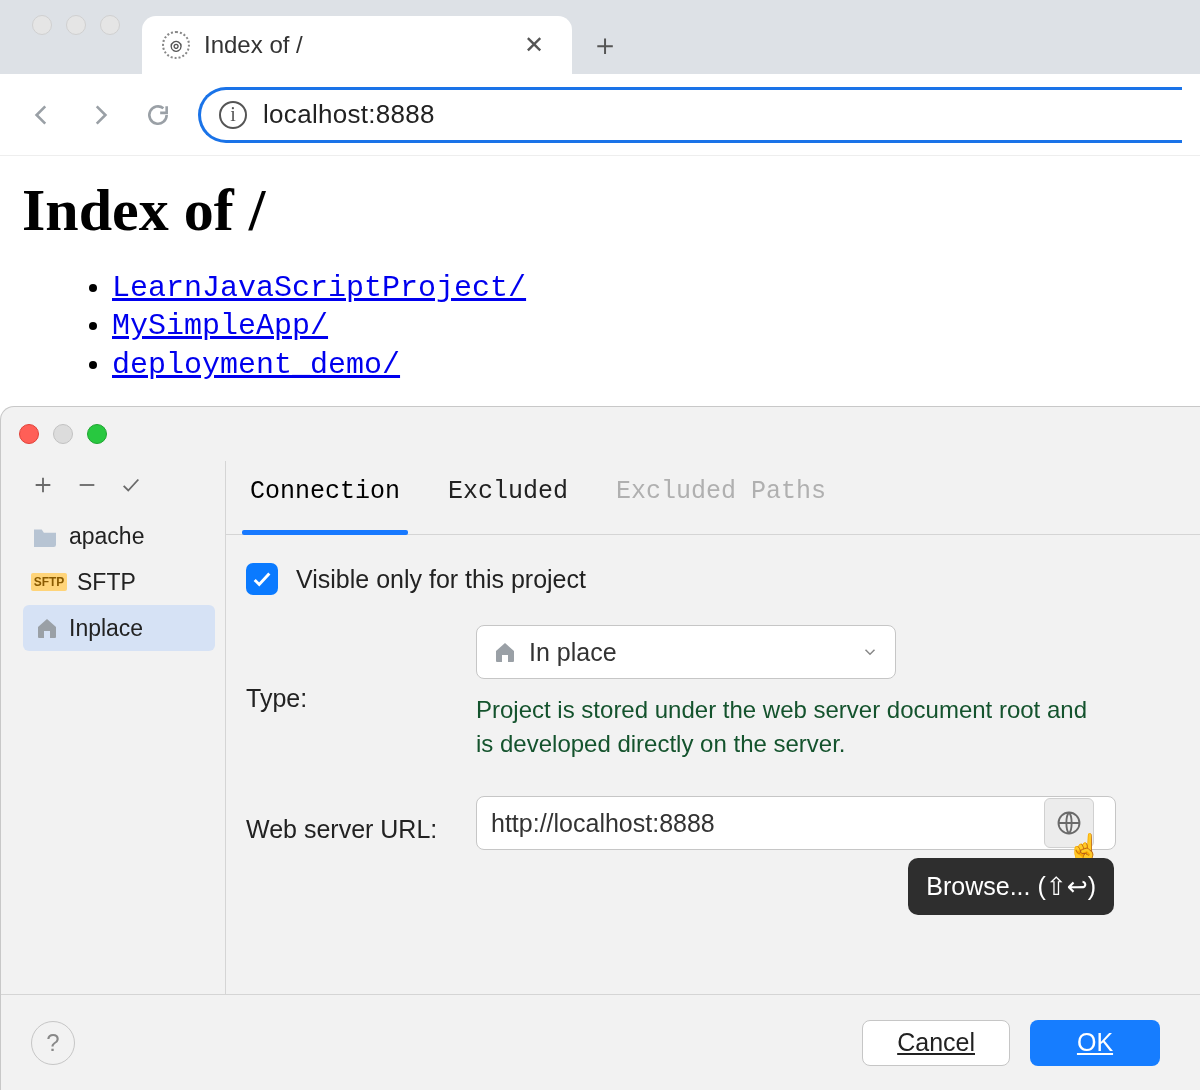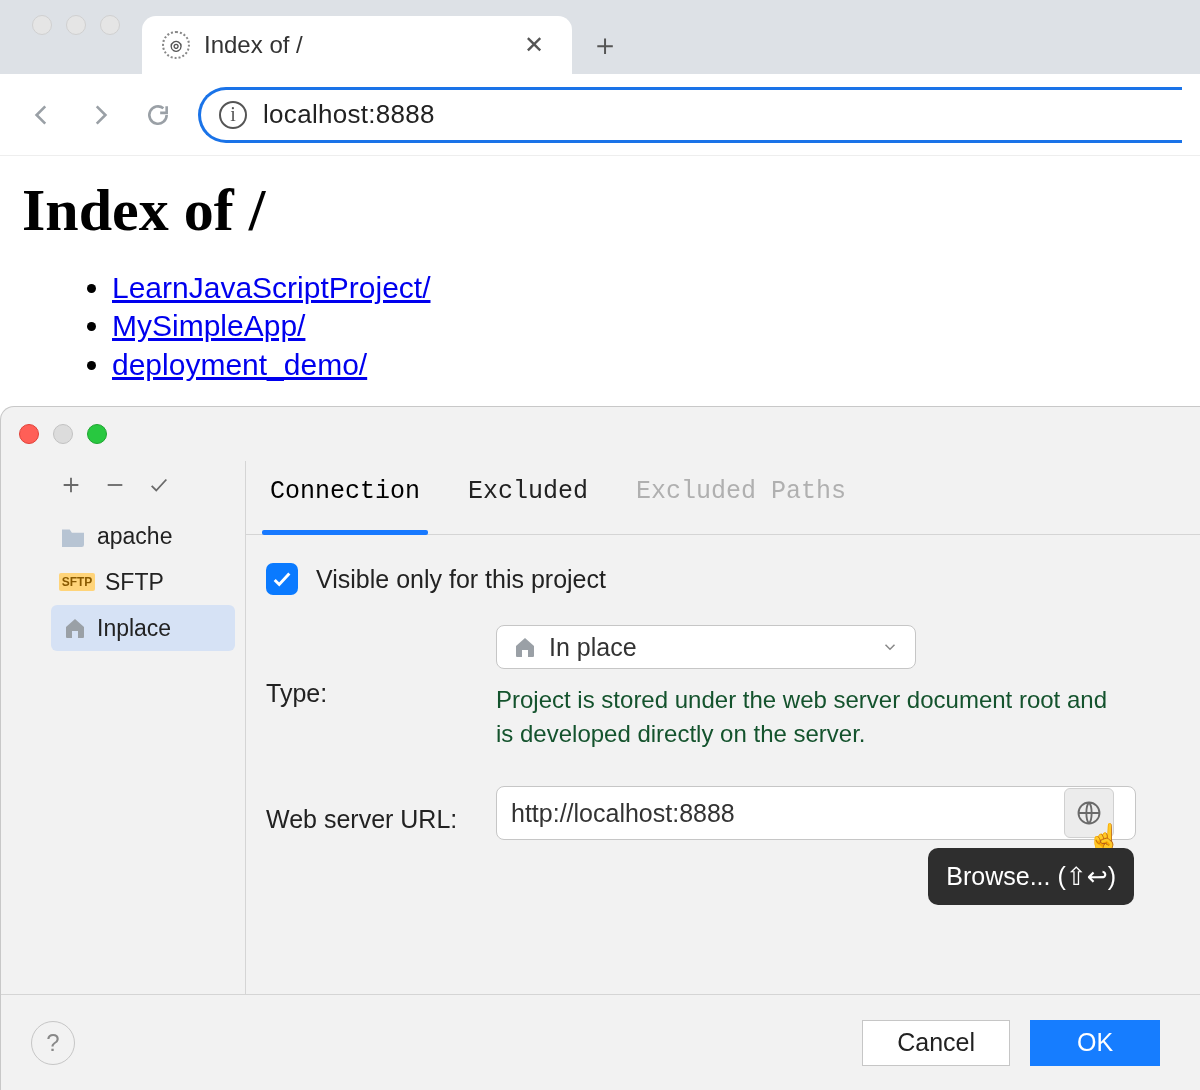--- a/index.html
+++ b/index.html
@@ -98,21 +98,21 @@
   }
   .page-content h1 {
     font-family: "Times New Roman", Times, serif;
     font-size: 60px;
     font-weight: bold;
     margin-bottom: 24px;
   }
   .dir-list {
     list-style: disc;
     padding-left: 90px;
-    font-family: Liberation Sans, sans-serif;
+    font-family: Liberation Mono, monospace;
     font-size: 30px;
     line-height: 1.28;
   }
   .dir-list li a { color: #0000EE; text-decoration: underline; cursor:pointer;}
 
   
   .dialog {
     position: absolute;
     left: 0;
     right: 0;
@@ -139,24 +139,23 @@
   .td-green{ background:#28c840; border:1px solid #1fa531;}
   .dialog-title {
     flex:1; text-align:center; font-size: 24px; color:#555;
   }
   .dialog-body {
     display:flex;
     flex:1;
     min-height:0;
   }
   .sidebar {
-    width: 245px;
+    width: 225px;
     border-right: 1px solid #d5d5d5;
     padding-top: 2px;
-    padding-left: 28px;
   }
   .sidebar-toolbar {
     display:flex; align-items:center; gap: 4px; padding: 4px 6px 10px 22px;
   }
   .sb-btn { width:40px; height:36px; display:flex; align-items:center; justify-content:center; color:#6a6a6a; cursor:pointer;}
   .sb-btn svg{ width: 22px; height:22px; stroke:currentColor; fill:none; stroke-width:2;}
   .sb-row {
     display:flex; align-items:center; gap: 10px; height: 46px; padding: 0 10px 0 30px;
     font-size: 23px; color:#222; cursor:pointer;
   }
@@ -195,21 +194,21 @@
   }
   .checkbox {
     width:32px; height:32px; background:#0a7aff; border-radius:7px;
     display:flex; align-items:center; justify-content:center;
   }
   .checkbox svg{ width:22px; height:22px; stroke:#fff; fill:none; stroke-width:3.2;}
   .field-row { display:flex; align-items:center; gap: 0; margin-bottom: 8px;}
   .field-label { width:230px; font-size:25px; color:#222; padding-top:12px;}
   .field-body { flex:1; padding-right: 60px; max-width: 680px;}
   .select {
-    width: 420px; height:44px; border:1px solid #c6c6c6; border-radius:8px; background:#fff;
+    width: 420px; height:54px; border:1px solid #c6c6c6; border-radius:8px; background:#fff;
     display:flex; align-items:center; padding:0 16px; gap:12px; font-size:25px; color:#333;
     cursor:pointer;
   }
   .select .chev { margin-left:auto; }
   .desc {
     font-size: 24px; color:#14532d; margin-top: 14px; line-height:1.4; padding-right: 0;
     max-width: 640px;
   }
   .url-field-wrap { position:relative; }
   .url-input {
@@ -235,22 +234,22 @@
     height: 96px; border-top:1px solid #d5d5d5;
     display:flex; align-items:center; padding: 0 40px 0 30px; gap: 20px;
   }
   .help-btn {
     width:44px; height:44px; border-radius:50%; border:1px solid #c6c6c6;
     display:flex; align-items:center; justify-content:center; color:#888; font-size:24px;
     cursor:pointer;
   }
   .spacer{ flex:1;}
   .btn {
-    height:46px; padding: 0 34px; font-size:25px; border-radius:0; cursor:pointer;
-    display:flex; align-items:center; justify-content:center;
+    height:46px; padding: 0 34px; font-size:25px; border-radius:8px; cursor:pointer;
+    display:flex; align-items:center; justify-content:center;text-decoration:underline;
   }
   .btn-secondary { background:#fff; border:1px solid #c6c6c6; color:#222;}
   .btn-primary { background:#167dff; color:#fff; border:none; min-width:130px;}
 </style>
 </head>
 <body>
 
 <div class="browser">
   <div class="tab-strip">
     <div class="traffic-dots-browser">

